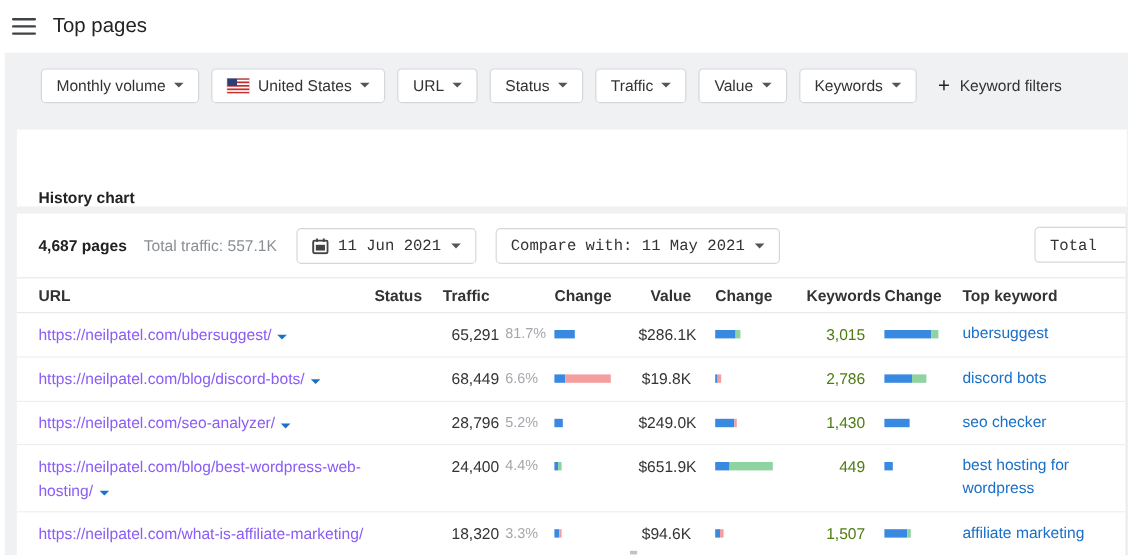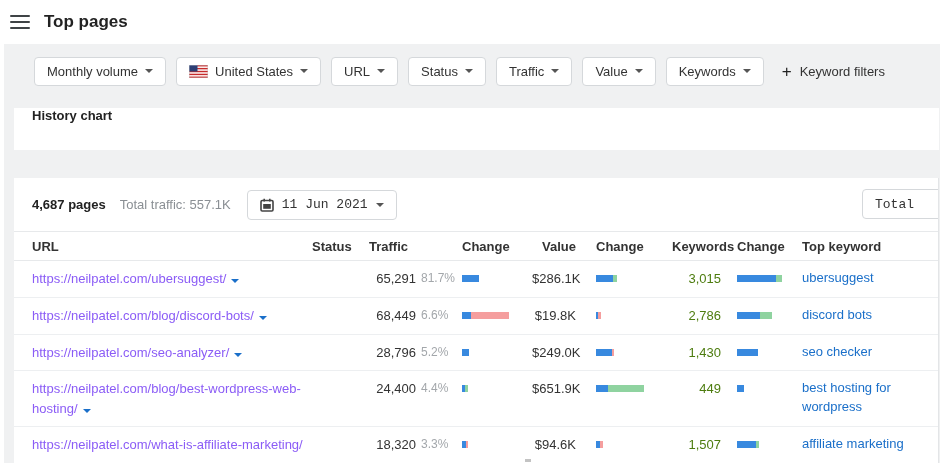--- a/index.html
+++ b/index.html
@@ -4,35 +4,35 @@
 <style>
   * { box-sizing: border-box; margin: 0; padding: 0; }
   html,body { background:#fff; }
   body { font-family: "Liberation Sans", "DejaVu Sans", sans-serif; }
   .screen { position:relative; width:940px; height:463px; overflow:hidden; background:#fff; }
 
   
   .topbar { position:absolute; top:0; left:0; width:940px; height:44px; background:#fff; display:flex; align-items:center; }
   .burger { margin-left:10px; width:20px; height:14px; display:flex; flex-direction:column; justify-content:space-between; cursor:pointer; background:none; border:none; }
   .burger span { display:block; height:2px; background:#3f4346; border-radius:1px; }
-  .title { margin-left:14px; font-size:17px; font-weight:700; color:#222; }
+  .title { margin-left:14px; font-size:17px; font-weight:400; color:#222; }
 
   
   .page { position:absolute; top:44px; left:4px; width:940px; height:419px; background:#f0f1f2; }
 
   
   .filters { position:absolute; top:12px; left:30px; right:0; height:30px; display:flex; align-items:center; gap:10px; }
   .chip { height:29px; background:#fff; border:1px solid #d5d8db; border-radius:4px; padding:0 12px; display:inline-flex; align-items:center; gap:7px; font-size:13px; color:#333; font-family:inherit; cursor:pointer; white-space:nowrap; }
   .caret { width:0; height:0; border-left:4px solid transparent; border-right:4px solid transparent; border-top:4px solid #555; display:inline-block; }
   .kw-filters { margin-left:8px; border:none; background:none; display:inline-flex; align-items:center; gap:8px; font-size:13px; color:#333; font-family:inherit; cursor:pointer; }
   .plus { font-size:17px; font-weight:400; color:#222; line-height:1; }
 
   
   .card { position:absolute; left:10px; width:925px; background:#fff; }
-  .history-card { top:64px; height:42px; display:flex; align-items:flex-start; }
+  .history-card { top:64px; height:64px; display:flex; align-items:flex-end; }
   .history-title { margin-left:18px; font-size:13px; font-weight:700; color:#222; }
   .main-card { top:134px; height:285px; border-right:1px solid #e3e5e7; overflow:hidden; }
 
   
   .toolbar { position:relative; height:53px; display:flex; align-items:center; padding-left:18px; }
   .pages-count { font-size:13px; font-weight:700; color:#222; }
   .total-traffic { margin-left:14px; font-size:13px; color:#8a8f94; }
   .btn { height:30px; background:#fff; border:1px solid #d5d8db; border-radius:4px; padding:0 12px; display:inline-flex; align-items:center; gap:8px; font-size:13px; color:#333; font-family:Liberation Mono, monospace; cursor:pointer; white-space:nowrap; }
   .date-btn { margin-left:16px; }
   .compare-btn { margin-left:16px; }
@@ -142,20 +142,24 @@
         <button class="btn date-btn">
           <svg width="14" height="14" viewBox="0 0 14 14">
             <rect x="1" y="2.5" width="12" height="10.5" rx="1.2" fill="none" stroke="#444" stroke-width="1.6"></rect>
             <line x1="4.2" y1="0.8" x2="4.2" y2="3.6" stroke="#444" stroke-width="1.6"></line>
             <line x1="9.8" y1="0.8" x2="9.8" y2="3.6" stroke="#444" stroke-width="1.6"></line>
             <rect x="3.2" y="6" width="7.6" height="4.8" fill="#444"></rect>
           </svg>
           <span>11 Jun 2021</span>
           <span class="caret"></span>
         </button>
+        <button class="btn compare-btn">
+          <span>Compare with: 11 May 2021</span>
+          <span class="caret"></span>
+        </button>
         <button class="btn changes-btn">
           <span>Total</span>
         </button>
       </div>
 
       <div class="thead">
         <div>URL</div>
         <div class="h-status">Status</div>
         <div class="h-traffic">Traffic</div>
         <div class="h-change1">Change</div>

